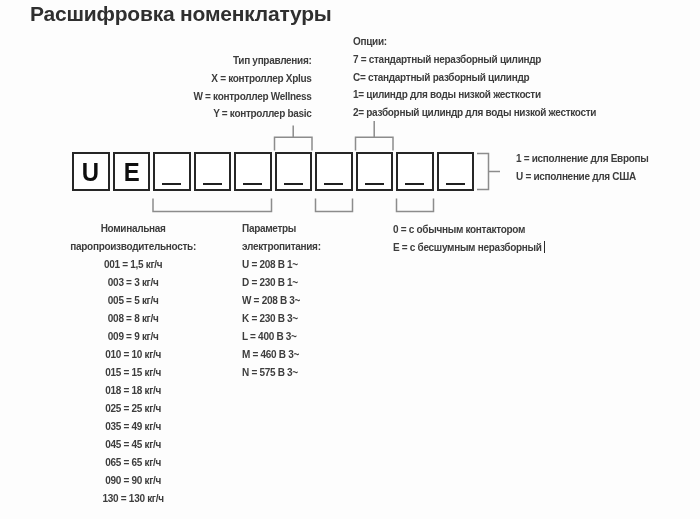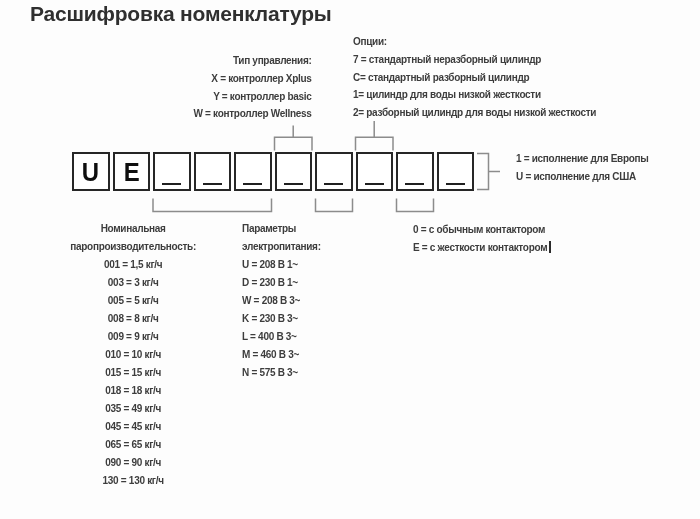--- a/index.html
+++ b/index.html
@@ -17,21 +17,21 @@
   .blk{position:absolute;font-size:10px;letter-spacing:-0.3px;white-space:nowrap;}
   .blk div{height:17.8px;line-height:17.8px;}
   .type-blk{right:388.5px;top:52px;text-align:right;margin-left:31px;}
   .opt-blk{left:353px;top:33px;text-align:left;}
   .region-blk{left:516px;top:150px;}
   .region-blk div{height:17.5px;line-height:17.5px;}
   .cap-blk{right:504px;top:220px;text-align:center;}
   .cap-blk div{height:18px;line-height:18px;}
   .pow-blk{left:242px;top:220px;}
   .pow-blk div{height:18px;line-height:18px;}
-  .con-blk{left:413px;top:221px;}
+  .con-blk{left:393px;top:221px;}
   .con-blk div{height:18px;line-height:18px;}
   .connectors{position:absolute;left:0;top:0;pointer-events:none;}
   .connectors polyline,.connectors line{fill:none;stroke:#8c8c8c;stroke-width:1.5;}
   .boxes{position:absolute;left:72px;top:152px;display:flex;}
   .box{
     box-sizing:border-box;width:37.5px;height:39px;margin-right:3px;
     border:2px solid #262626;background:#ffffff;
     display:flex;align-items:center;justify-content:center;
   }
   .box:last-child{margin-right:0;}
@@ -43,22 +43,22 @@
 </head>
 <body>
 
 <div class="page">
 
   <h1 class="title">Расшифровка номенклатуры</h1>
 
   <div class="blk type-blk">
     <div>Тип управления:</div>
     <div>X = контроллер Xplus</div>
+    <div>W = контроллер Wellness</div>
     <div>Y = контроллер basic</div>
-    <div>W = контроллер Wellness</div>
   </div>
 
   <div class="blk opt-blk">
     <div>Опции:</div>
     <div>7 = стандартный неразборный цилиндр</div>
     <div>C= стандартный разборный цилиндр</div>
     <div>1= цилиндр для воды низкой жесткости</div>
     <div>2= разборный цилиндр для воды низкой жесткости</div>
   </div>
 
@@ -122,20 +122,21 @@
     <div>Номинальная</div>
     <div>паропроизводительность:</div>
     <div>001 = 1,5 кг/ч</div>
     <div>003 = 3 кг/ч</div>
     <div>005 = 5 кг/ч</div>
     <div>008 = 8 кг/ч</div>
     <div>009 = 9 кг/ч</div>
     <div>010 = 10 кг/ч</div>
     <div>015 = 15 кг/ч</div>
     <div>018 = 18 кг/ч</div>
+    <div>025 = 25 кг/ч</div>
     <div>035 = 49 кг/ч</div>
     <div>045 = 45 кг/ч</div>
     <div>065 = 65 кг/ч</div>
     <div>090 = 90 кг/ч</div>
     <div>130 = 130 кг/ч</div>
   </div>
 
   <div class="blk pow-blk">
     <div>Параметры</div>
     <div>электропитания:</div>
@@ -143,16 +144,16 @@
     <div>D = 230 В 1~</div>
     <div>W = 208 В 3~</div>
     <div>K = 230 В 3~</div>
     <div>L = 400 В 3~</div>
     <div>M = 460 В 3~</div>
     <div>N = 575 В 3~</div>
   </div>
 
   <div class="blk con-blk">
     <div>0 = с обычным контактором</div>
-    <div><span>E = с жесткости контактором</span><span class="cursor"></span></div>
+    <div><span>E = с бесшумным неразборный</span><span class="cursor"></span></div>
   </div>
 
 </div>
 
 </body></html>

